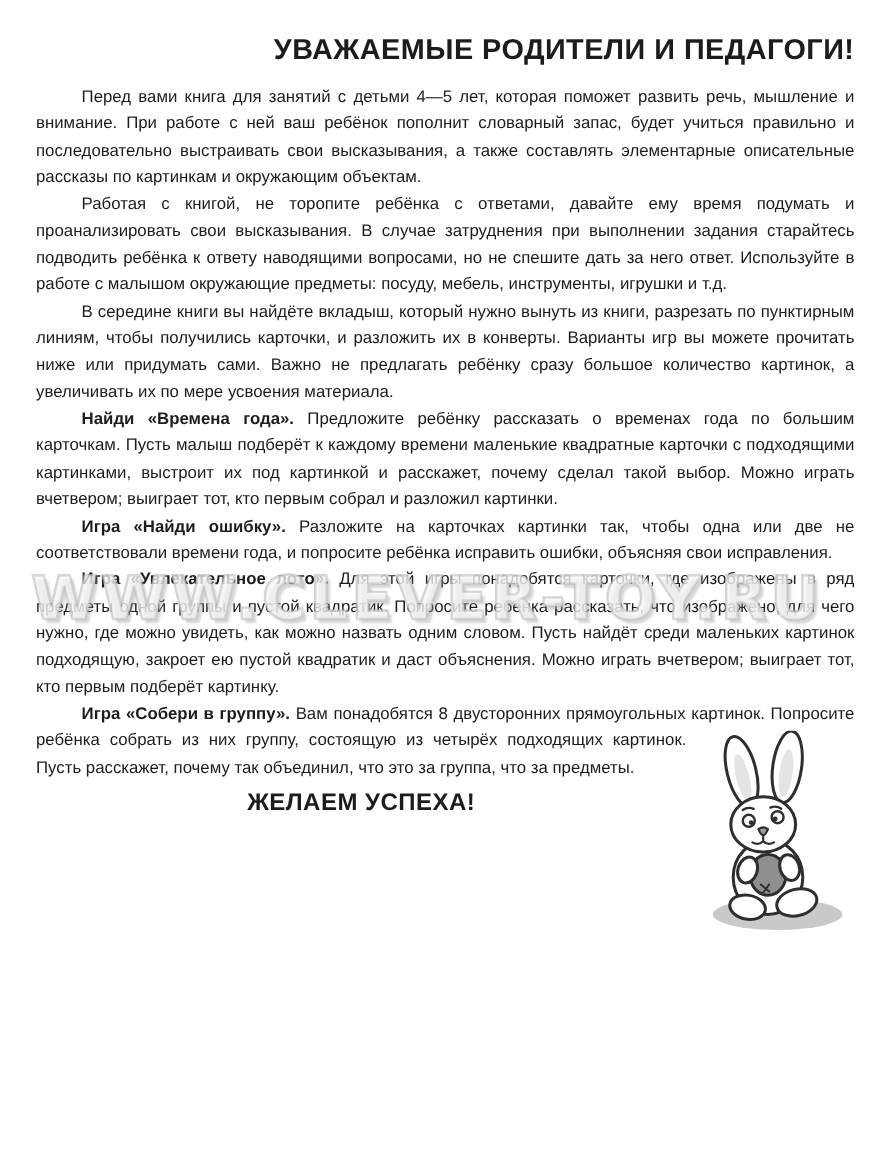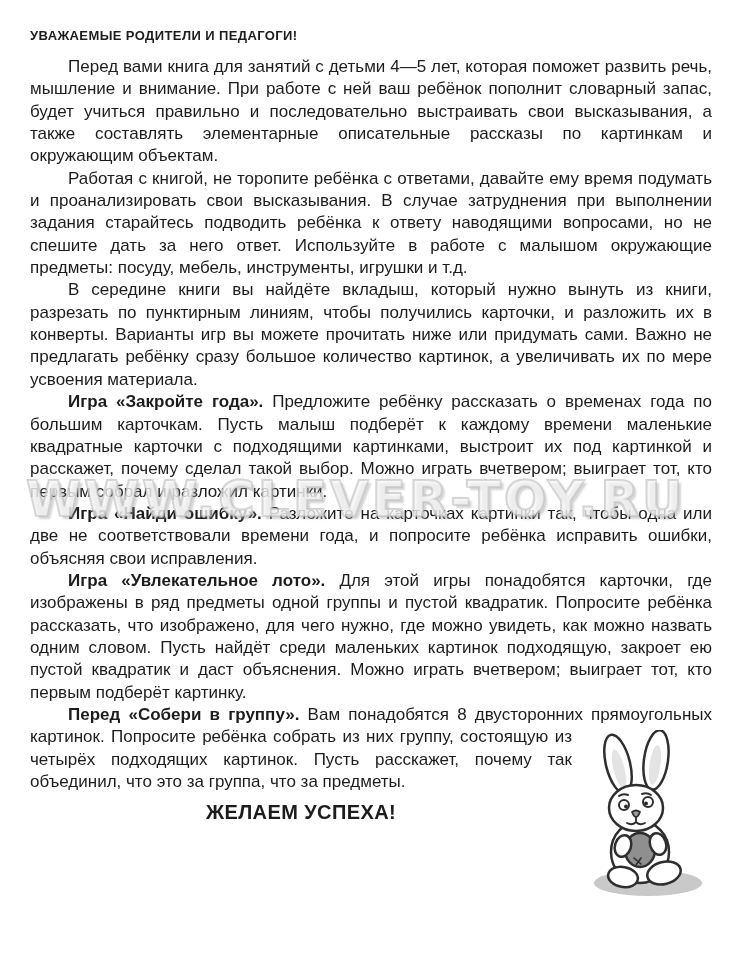--- a/index.html
+++ b/index.html
@@ -13,33 +13,33 @@
     height: 960px;
     background: #ffffff;
     box-sizing: border-box;
     padding: 28px 30px 0 30px;
     overflow: hidden;
     font-family: "Liberation Sans", sans-serif;
     color: #1c1c1c;
   }
   .title {
     margin: 0 0 13px 0;
-    text-align: left;
-    font-size: 13px;
+    text-align: right;
+    font-size: 24px;
     font-weight: bold;
     letter-spacing: 0.4px;
     font-family: "Liberation Sans", sans-serif;
   }
   .content {
     position: relative;
     z-index: 1;
   }
   .para {
     margin: 0;
-    font-size: 17px;
+    font-size: 14px;
     line-height: 22.35px;
     text-align: justify;
     text-indent: 38px;
     hyphens: auto;
   }
   .para .lead {
     font-weight: bold;
   }
   .footer-slogan {
     text-align: center;
@@ -87,21 +87,21 @@
   <h1 class="title">УВАЖАЕМЫЕ РОДИТЕЛИ И ПЕДАГОГИ!</h1>
 
   <div class="content">
 
     <p class="para"><span class="lead"></span><span>Перед вами книга для занятий с детьми 4—5 лет, которая поможет развить речь, мышление и внимание. При работе с ней ваш ребёнок пополнит словарный запас, будет учиться правильно и последовательно выстраивать свои высказывания, а также составлять элементарные описательные рассказы по картинкам и окружающим объектам.</span></p>
 
     <p class="para"><span class="lead"></span><span>Работая с книгой, не торопите ребёнка с ответами, давайте ему время подумать и проанализировать свои высказывания. В случае затруднения при выполнении задания старайтесь подводить ребёнка к ответу наводящими вопросами, но не спешите дать за него ответ. Используйте в работе с малышом окружающие предметы: посуду, мебель, инструменты, игрушки и т.д.</span></p>
 
     <p class="para"><span class="lead"></span><span>В середине книги вы найдёте вкладыш, который нужно вынуть из книги, разрезать по пунктирным линиям, чтобы получились карточки, и разложить их в конверты. Варианты игр вы можете прочитать ниже или придумать сами. Важно не предлагать ребёнку сразу большое количество картинок, а увеличивать их по мере усвоения материала.</span></p>
 
-    <p class="para"><span class="lead">Игра «Закройте года». </span><span>Предложите ребёнку рассказать о временах года по большим карточкам. Пусть малыш подберёт к каждому времени маленькие квадратные карточки с подходящими картинками, выстроит их под картинкой и расскажет, почему сделал такой выбор. Можно играть вчетвером; выиграет тот, кто первым собрал и разложил картинки.</span></p>
+    <p class="para"><span class="lead">Найди «Времена года». </span><span>Предложите ребёнку рассказать о временах года по большим карточкам. Пусть малыш подберёт к каждому времени маленькие квадратные карточки с подходящими картинками, выстроит их под картинкой и расскажет, почему сделал такой выбор. Можно играть вчетвером; выиграет тот, кто первым собрал и разложил картинки.</span></p>
 
     <p class="para"><span class="lead">Игра «Найди ошибку». </span><span>Разложите на карточках картинки так, чтобы одна или две не соответствовали времени года, и попросите ребёнка исправить ошибки, объясняя свои исправления.</span></p>
 
     <p class="para"><span class="lead">Игра «Увлекательное лото». </span><span>Для этой игры понадобятся карточки, где изображены в ряд предметы одной группы и пустой квадратик. Попросите ребёнка рассказать, что изображено, для чего нужно, где можно увидеть, как можно назвать одним словом. Пусть найдёт среди маленьких картинок подходящую, закроет ею пустой квадратик и даст объяснения. Можно играть вчетвером; выиграет тот, кто первым подберёт картинку.</span></p>
 
 
     <div class="rabbit-float">
       <svg viewBox="0 0 134 170" width="134" height="170" xmlns="http://www.w3.org/2000/svg">
 
         <ellipse cx="70" cy="153" rx="54" ry="13" fill="#c9c9c9"></ellipse>
@@ -133,20 +133,20 @@
         <path d="M58 87 v5 M58 92 q-4 4 -9 1 M58 92 q4 4 9 1" fill="none" stroke="#2e2e2e" stroke-width="1.8" stroke-linecap="round"></path>
 
         <ellipse cx="62" cy="120" rx="15" ry="17" fill="#8f8f8f" stroke="#2e2e2e" stroke-width="2.5"></ellipse>
         <path d="M56 128 l7 6 M63 128 l-5 7" stroke="#2e2e2e" stroke-width="1.6" stroke-linecap="round"></path>
 
         <ellipse cx="45" cy="116" rx="8" ry="11" transform="rotate(18 45 116)" fill="#ffffff" stroke="#2e2e2e" stroke-width="2.5"></ellipse>
         <ellipse cx="80" cy="114" rx="8" ry="11" transform="rotate(-18 80 114)" fill="#ffffff" stroke="#2e2e2e" stroke-width="2.5"></ellipse>
       </svg>
     </div>
 
-    <p class="para"><span class="lead">Перед «Собери в группу». </span><span>Вам понадобятся 8 двусторонних прямоугольных картинок. Попросите ребёнка собрать из них группу, состоящую из четырёх подходящих картинок. Пусть расскажет, почему так объединил, что это за группа, что за предметы.</span></p>
+    <p class="para"><span class="lead">Игра «Собери в группу». </span><span>Вам понадобятся 8 двусторонних прямоугольных картинок. Попросите ребёнка собрать из них группу, состоящую из четырёх подходящих картинок. Пусть расскажет, почему так объединил, что это за группа, что за предметы.</span></p>
 
 
     <div class="footer-slogan">ЖЕЛАЕМ УСПЕХА!</div>
 
   </div>
 
 </div>
 
 </body></html>

